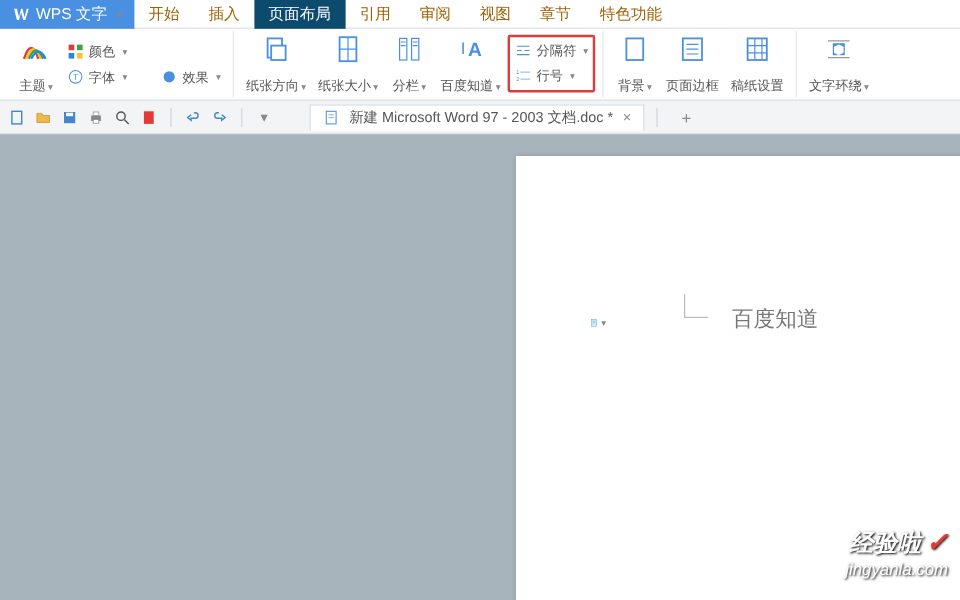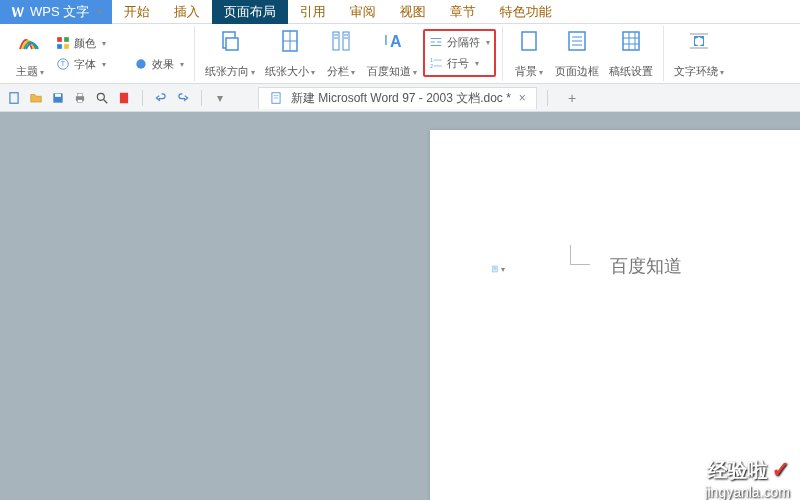--- a/index.html
+++ b/index.html
@@ -171,23 +171,24 @@
     position: absolute;
     left: 61px;
     top: 130px;
     width: 14px;
     height: 18px;
     display:flex; align-items:center;
   }
   .watermark {
     position: absolute;
     right: 10px;
-    bottom: 0;
+    bottom: 18px;
     text-align: right;
     color: #fff;
+    font-style: italic;
     margin-top: 24px;
   }
   .watermark .line1 { font-size: 20px; font-weight: bold; text-shadow: 1px 1px 2px #000; }
   .watermark .check { color: #e53935; font-size: 22px; margin-left: 4px; }
   .watermark .line2 { font-size: 14px; text-shadow: 1px 1px 2px #000; }
 </style>
 </head>
 <body>
 
 <div class="title-row">

